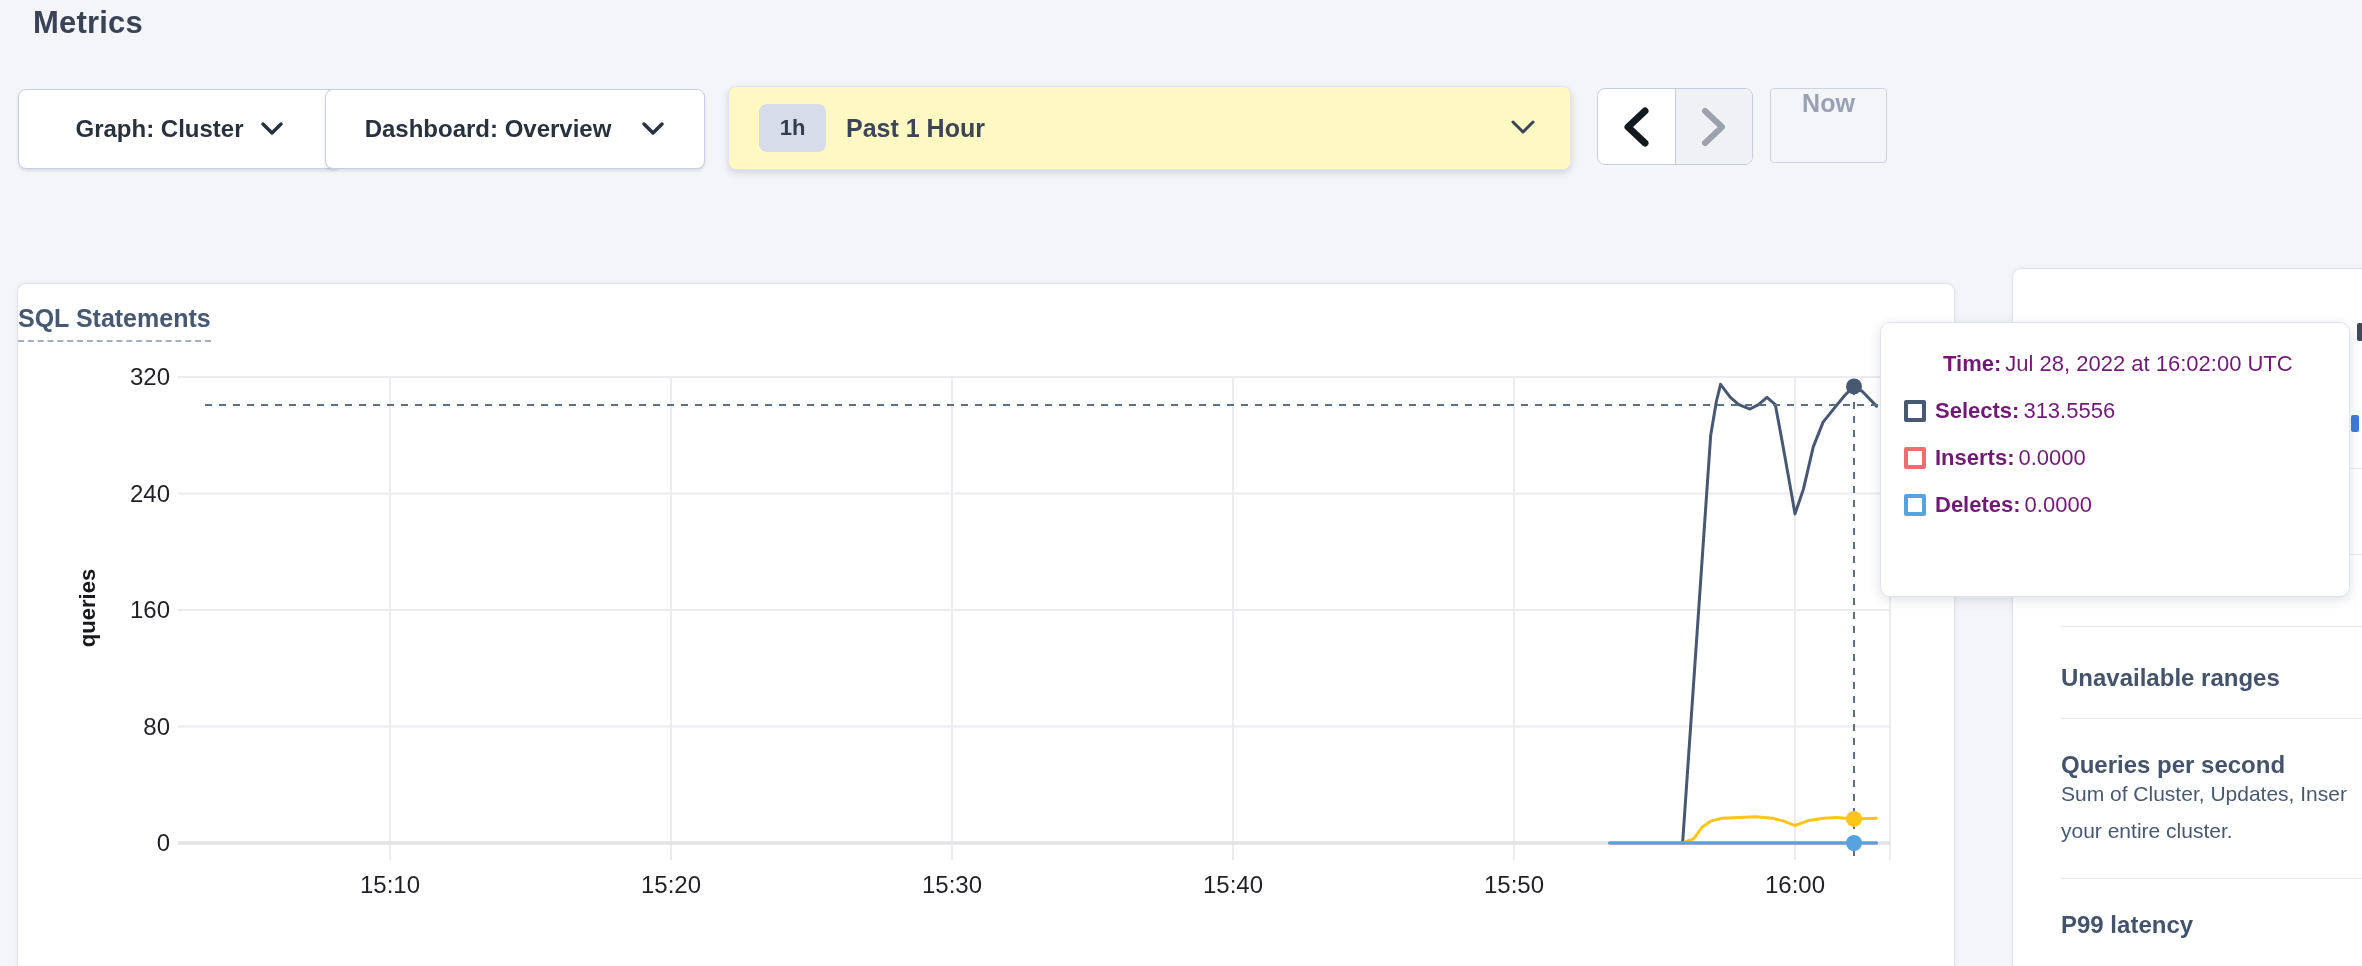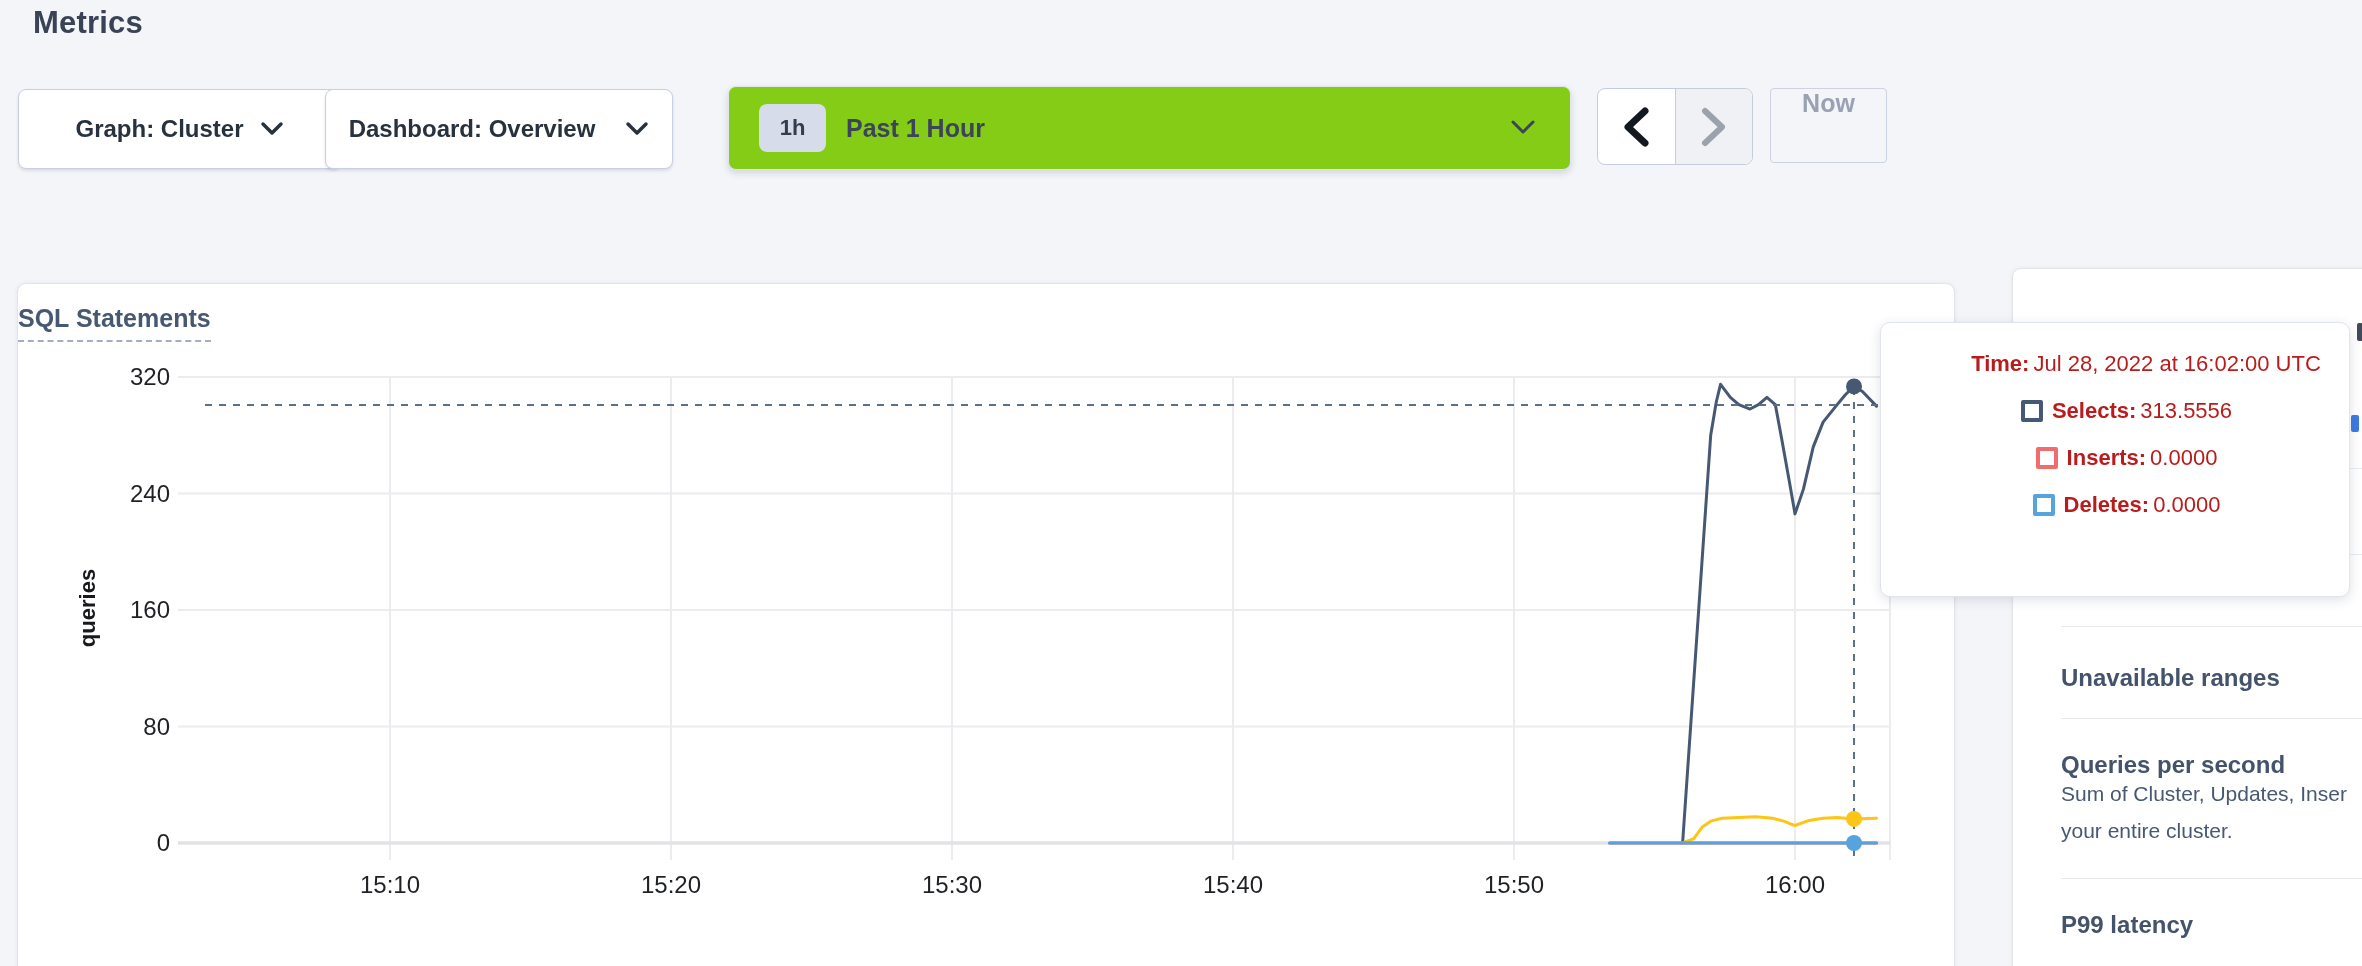--- a/index.html
+++ b/index.html
@@ -18,24 +18,24 @@
   .dd {
     position:absolute; top:89px; height:80px;
     background:#fff; border:1.5px solid #c9cfe0; border-radius:8px;
     box-shadow:0 2px 3px rgba(70,80,110,.14);
     display:flex; align-items:center; justify-content:center; gap:16px;
     cursor:pointer;
   }
   .dd-label { font-size:24px; font-weight:700; color:#28323f; }
   .chev { display:block; }
   .dd-graph { left:18px;  width:323px; }
-  .dd-dash  { left:325px; width:348px;gap:30px; }
+  .dd-dash  { left:325px; width:380px;gap:30px; }
   .timesel {
     position:absolute; left:728px; top:86px; width:843px; height:84px;
-    background:#84cc16; border:1px solid #e2e5ec; border-radius:8px;
+    background:#fef9c3; border:1px solid #e2e5ec; border-radius:8px;
     box-shadow:0 3px 7px rgba(70,80,110,.20);
     display:flex; align-items:center; cursor:pointer;
   }
   .timesel-badge {
     margin-left:30px; width:67px; height:48px; border-radius:8px;
     background:#d7dcea; color:#333d4e; font-size:22px; font-weight:700;
     display:flex; align-items:center; justify-content:center;
   }
   .timesel-label { margin-left:20px; font-size:25px; font-weight:600; color:#3c4557; }
   .timesel-chev { position:absolute; right:34px; top:32px; }
@@ -73,21 +73,21 @@
   .sb-heading { position:absolute; left:48px; font-size:24px; font-weight:700; color:#44536c; white-space:nowrap; }
   .sb-desc { position:absolute; left:48px; font-size:21px; line-height:37px; color:#475872; white-space:nowrap; }
   .sb-sliver { position:absolute; border-radius:2px; }
   
   .tooltip {
     position:absolute; left:1880px; top:322px; width:470px; height:275px;
     background:#fff; border:1px solid #e1e4ec; border-radius:10px;
     box-shadow:0 3px 12px rgba(30,40,70,.14); z-index:10;
     padding:28px 0 0 23px; display:flex; flex-direction:column; gap:21px;
   }
-  .tt-row { display:flex; align-items:center; height:26px; font-size:22px; color:#b91c1c;justify-content:center; }
+  .tt-row { display:flex; align-items:center; height:26px; font-size:22px; color:#701a75; }
   .tt-time { margin-left:30px; }
   .tt-swatch {
     width:22px; height:22px; border:4px solid #000; border-radius:2px;
     background:#fff; flex:0 0 auto;
   }
   .tt-label { font-weight:700; margin-left:9px; }
   .tt-value { margin-left:4px; }
   
   #chart-svg { position:absolute; left:0; top:0; z-index:2; pointer-events:none; }
   .plot-hover-area { position:absolute; left:178px; top:330px; width:1712px; height:530px; z-index:4; }

